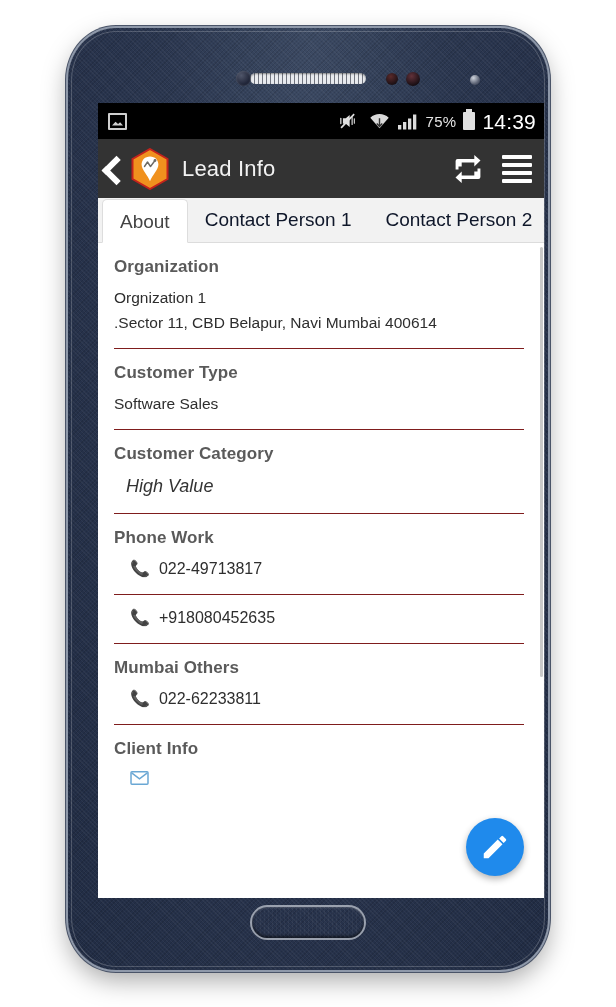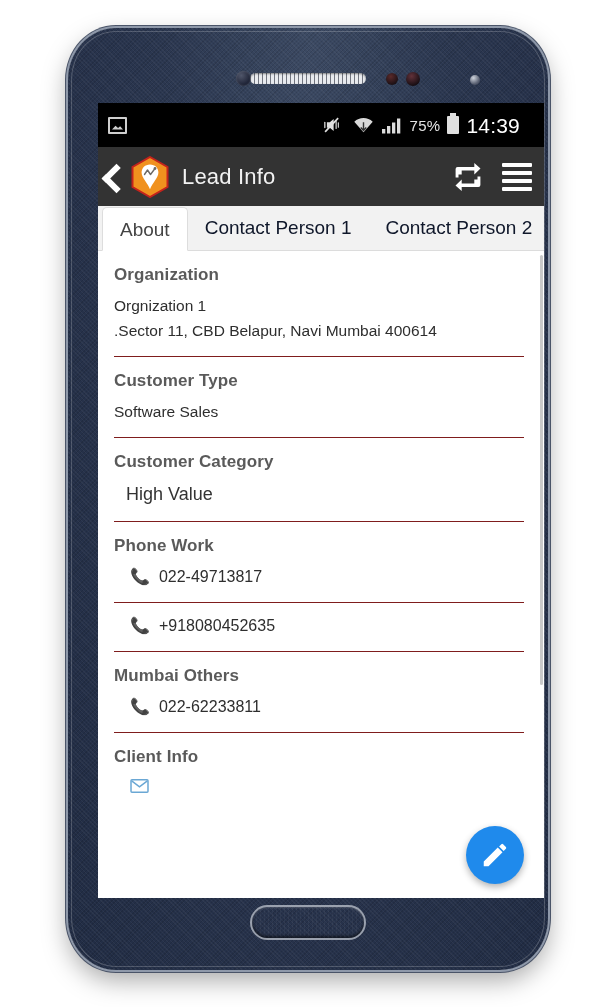--- a/index.html
+++ b/index.html
@@ -100,25 +100,25 @@
     left: 30px;
     top: 75px;
     width: 446px;
     height: 795px;
     background: #ffffff;
     overflow: hidden;
   }
 
   
   .statusbar {
-    height: 44px;
+    height: 36px;
     background: #000000;
     display: flex;
     align-items: center;
-    padding: 0 24px 0 10px;
+    padding: 0 8px 0 10px;
     color: #e8e8e8;
     box-sizing: border-box;
   }
   .sb-left { display: flex; align-items: center; gap: 6px; }
   .sb-right { margin-left: auto; display: flex; align-items: center; gap: 7px; }
   .gallery-icon {
     width: 19px; height: 17px;
     border: 2px solid #cfcfcf;
     box-sizing: border-box;
     position: relative;
@@ -253,21 +253,21 @@
     font-weight: bold;
     color: #5a5a5a;
     letter-spacing: 0.1px;
     margin-bottom: 12px;
   }
   .field-value {
     font-size: 15.5px;
     color: #2e2e2e;
   }
   .field-value.sub { margin-top: 7px; }
-  .field-value.indent { padding-left: 12px; font-size: 18px; color: #333; }
+  .field-value.indent { padding-left: 12px; font-size: 18px; color: #333; font-style: italic; }
   .field-value.with-icon {
     display: flex;
     align-items: center;
     gap: 9px;
     padding-left: 16px;
     font-size: 16px;
   }
   .phone-glyph { color: #2b87c8; font-size: 16px; line-height: 1; }
   .mail-glyph { width: 19px; height: 14px; flex: 0 0 auto; }
 

